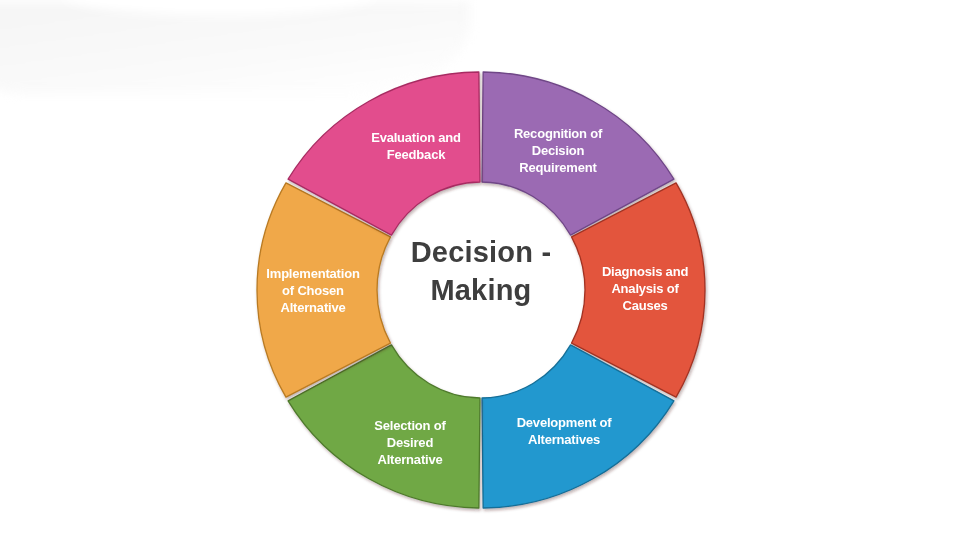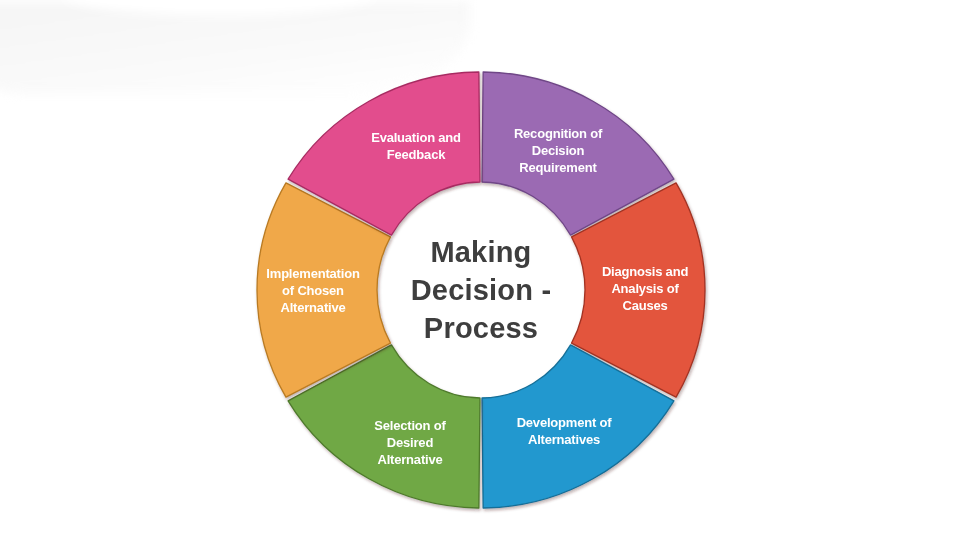--- a/index.html
+++ b/index.html
@@ -69,17 +69,16 @@
         <text class="seg-label" fill="#FFFFFF"><tspan x="558.0" y="138.3">Recognition of</tspan><tspan x="558.0" y="155.3">Decision</tspan><tspan x="558.0" y="172.3">Requirement</tspan></text>
         <text class="seg-label" fill="#FFFFFF"><tspan x="645.0" y="275.5">Diagnosis and</tspan><tspan x="645.0" y="292.5">Analysis of</tspan><tspan x="645.0" y="309.5">Causes</tspan></text>
         <text class="seg-label" fill="#FFFFFF"><tspan x="564.0" y="427.2">Development of</tspan><tspan x="564.0" y="444.2">Alternatives</tspan></text>
         <text class="seg-label" fill="#FFFFFF"><tspan x="410.0" y="429.7">Selection of</tspan><tspan x="410.0" y="446.7">Desired</tspan><tspan x="410.0" y="463.7">Alternative</tspan></text>
         <text class="seg-label" fill="#FFFFFF"><tspan x="313.0" y="277.5">Implementation</tspan><tspan x="313.0" y="294.5">of Chosen</tspan><tspan x="313.0" y="311.5">Alternative</tspan></text>
         <text class="seg-label" fill="#FFFFFF"><tspan x="416.0" y="141.8">Evaluation and</tspan><tspan x="416.0" y="158.8">Feedback</tspan></text>
       </g>
   </svg>
 
   <div class="center-title">
+    <div>Decision -</div>
     <div>Making</div>
-    <div>Decision -</div>
-    <div>Process</div>
   </div>
 </div>
 
 </body></html>

